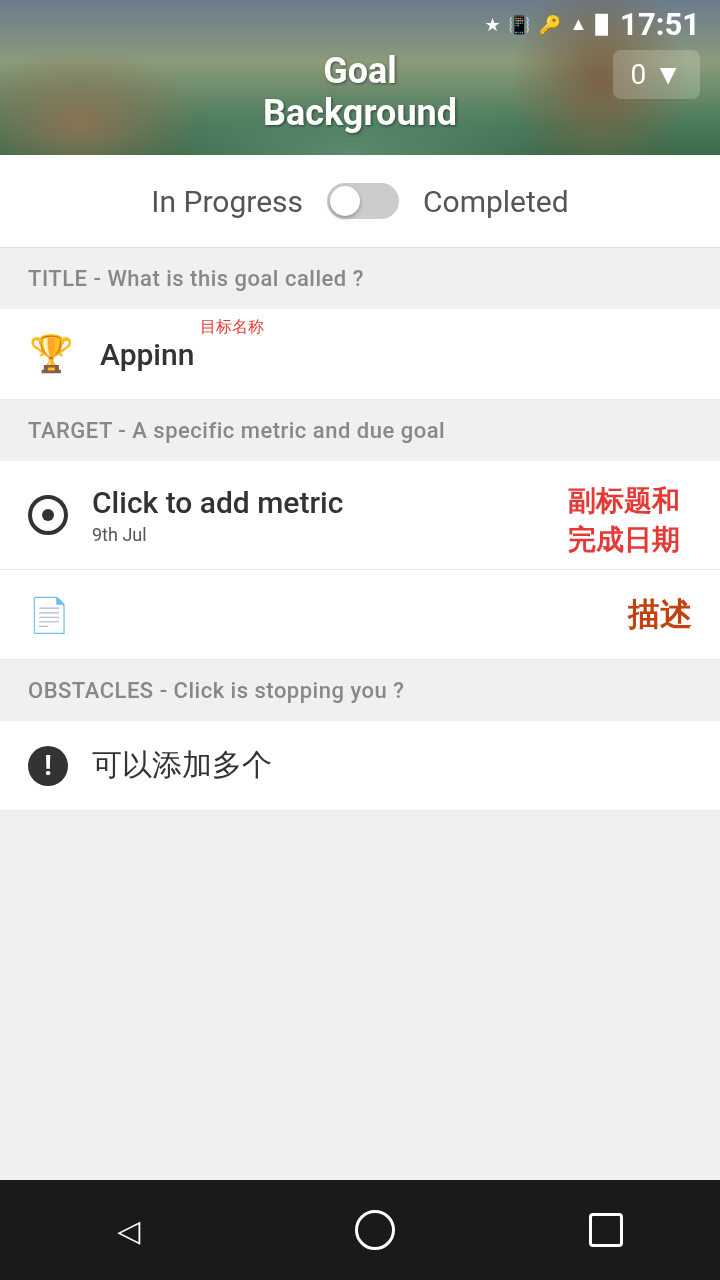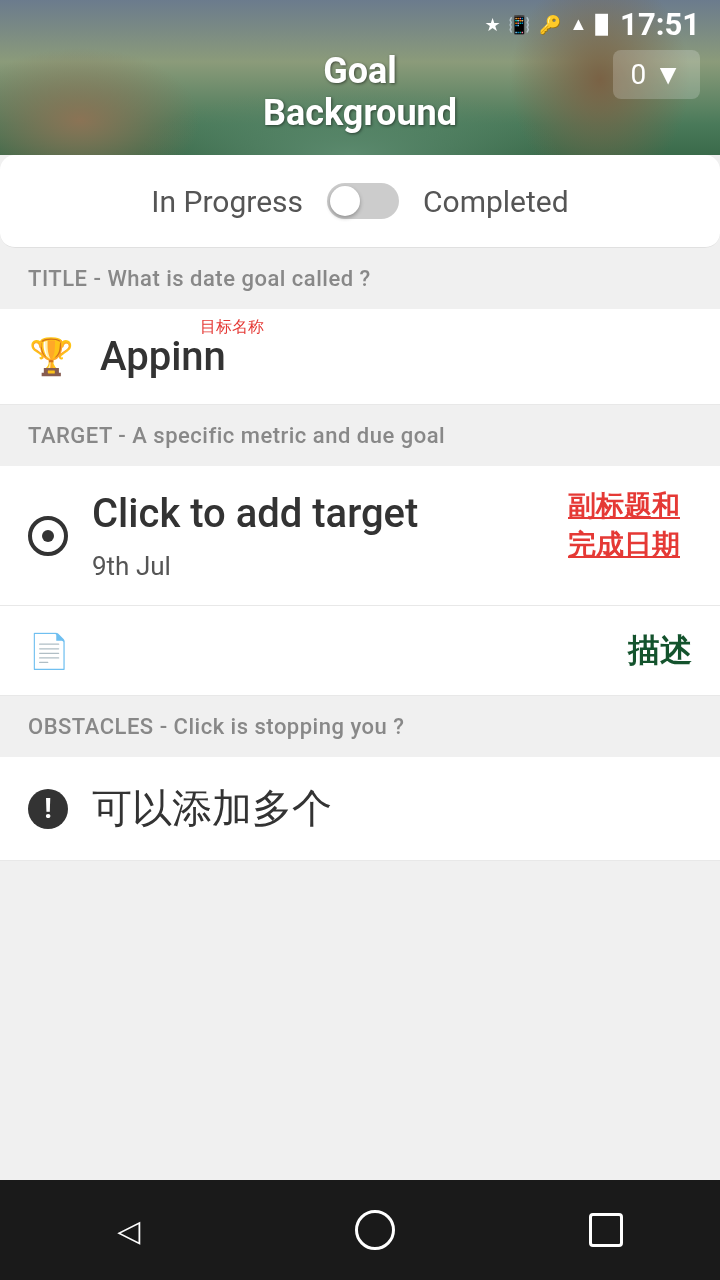--- a/index.html
+++ b/index.html
@@ -96,21 +96,20 @@
 
     
     .toggle-row {
       background: white;
       display: flex;
       align-items: center;
       justify-content: center;
       padding: 28px 20px;
       gap: 24px;
       border-bottom: 1px solid #e0e0e0;
-      border-radius: 15px;
     }
     .toggle-label {
       font-size: 30px;
       color: #555;
     }
     .toggle-switch {
       width: 72px;
       height: 36px;
       background: #ccc;
       border-radius: 18px;
@@ -156,29 +155,29 @@
     }
 
     .section-icon {
       font-size: 36px;
       color: #333;
       min-width: 48px;
       text-align: center;
     }
 
     .section-text-main {
-      font-size: 40px;
+      font-size: 30px;
       color: #333;
       font-weight: 500;
     }
 
     .section-text-sub {
-      font-size: 26px;
+      font-size: 18px;
       color: #555;
-      margin-top: 14px;
+      margin-top: 4px;
     }
 
     
     .target-icon {
       width: 40px;
       height: 40px;
       border: 4px solid #333;
       border-radius: 50%;
       position: relative;
       display: flex;
@@ -259,38 +258,37 @@
       color: #e53935;
       font-size: 16px;
       font-family: 'SimHei', 'Microsoft YaHei', sans-serif;
     }
 
     .desc-annotation {
       position: absolute;
       right: 28px;
       top: 50%;
       transform: translateY(-50%);
-      color: #14532d;
+      color: #c2410c;
       font-size: 32px;
       font-weight: bold;
       font-family: 'SimHei', 'Microsoft YaHei', sans-serif;
       text-align: center;
     }
 
     .target-annotation {
       position: absolute;
       right: 40px;
       top: 20px;
       color: #e53935;
       font-size: 28px;
       font-weight: bold;
       font-family: 'SimHei', 'Microsoft YaHei', sans-serif;
       line-height: 1.4;
       text-align: left;
-      text-decoration: underline;
     }
   </style>
 </head>
 <body>
 
 <div class="status-bar">
   <div class="status-icons">
     <span>★</span>
     <span>📳</span>
     <span>🔑</span>
@@ -311,37 +309,37 @@
 
 <div class="content-area">
 
   <div class="toggle-row">
     <span class="toggle-label">In Progress</span>
     <div class="toggle-switch off"></div>
     <span class="toggle-label">Completed</span>
   </div>
 
   <div class="section-header">
-    <span>TITLE - What is date goal called ?</span>
+    <span>TITLE - What is this goal called ?</span>
   </div>
   <div class="section-content">
     <span class="section-icon">🏆</span>
     <div>
       <div class="section-text-main">Appinn</div>
     </div>
     <span class="goal-name-annotation">目标名称</span>
   </div>
 
   <div class="section-header">
     <span>TARGET - A specific metric and due goal</span>
   </div>
   <div class="section-content">
     <div class="target-icon"></div>
     <div>
-      <div class="section-text-main">Click to add target</div>
+      <div class="section-text-main">Click to add metric</div>
       <div class="section-text-sub">9th Jul</div>
     </div>
     <div class="target-annotation">副标题和<br>完成日期</div>
   </div>
 
   <div class="section-content">
     <span class="desc-icon">📄</span>
     <span class="desc-annotation">描述</span>
   </div>
 

